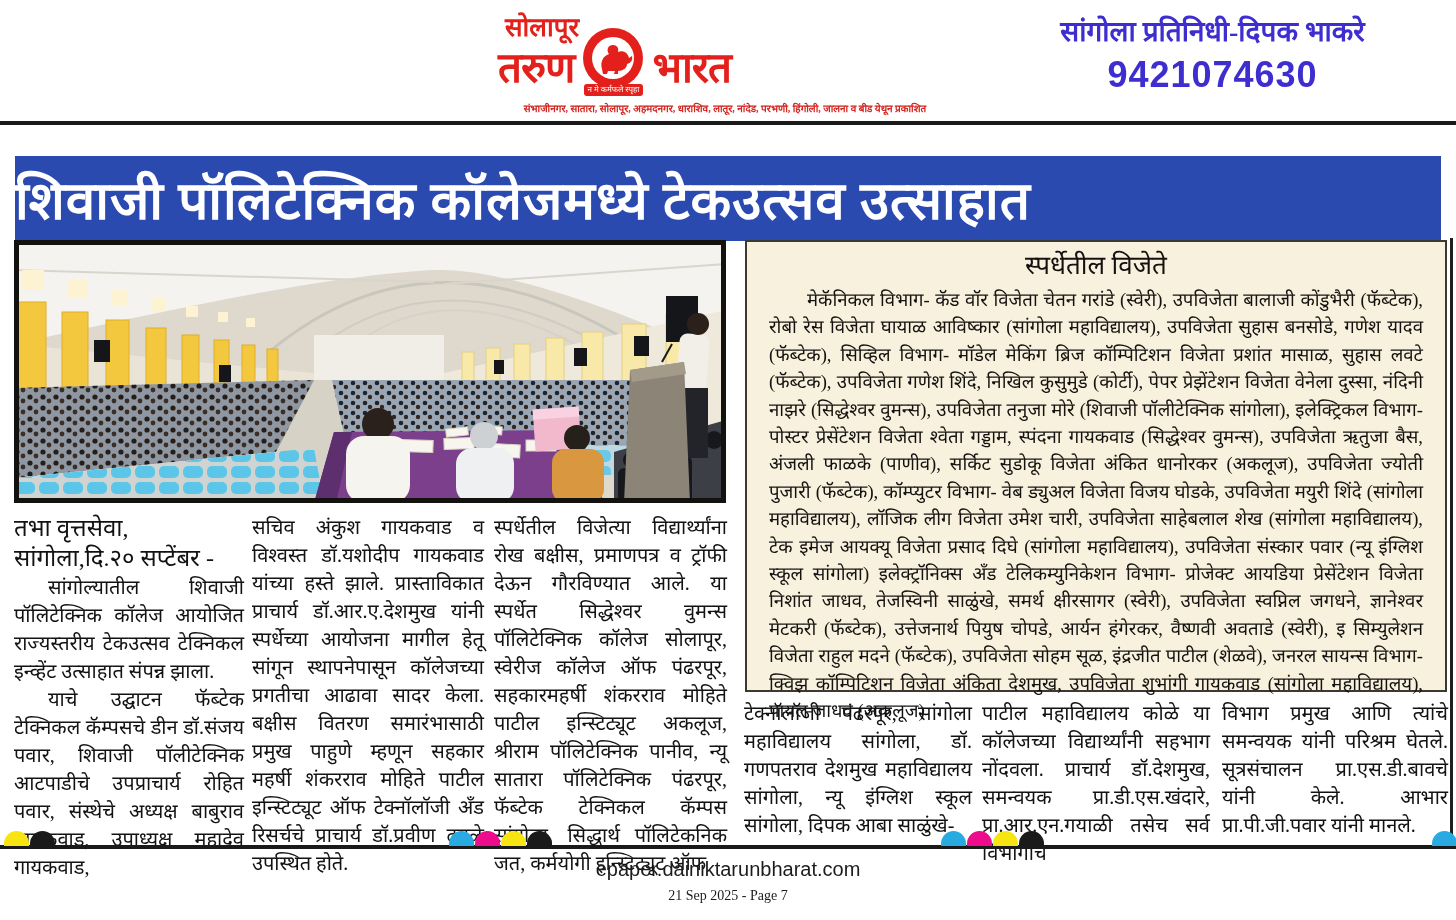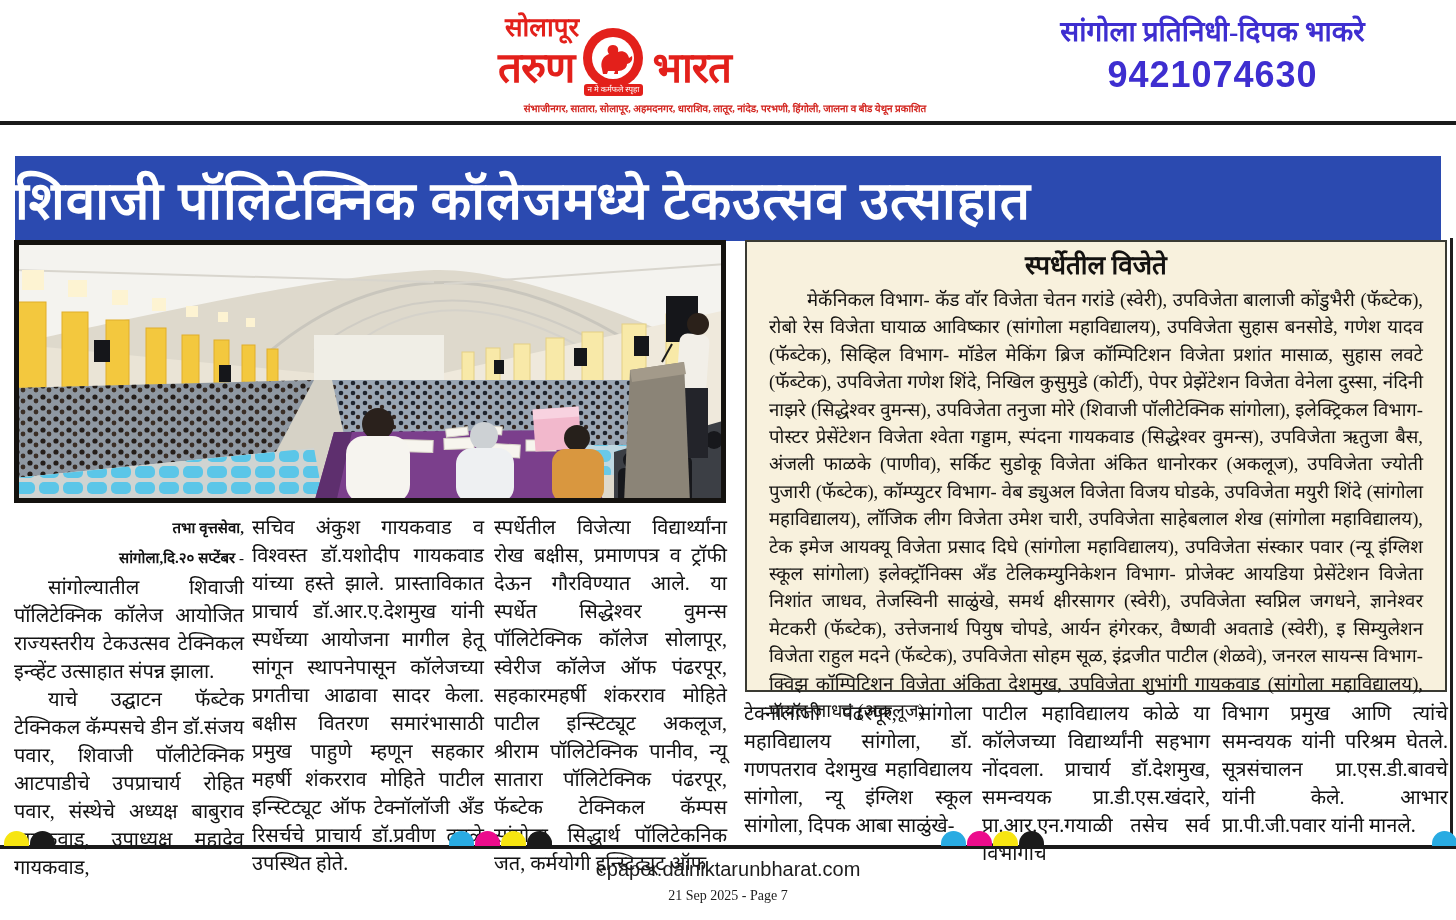--- a/index.html
+++ b/index.html
@@ -35,34 +35,34 @@
   #headline-band { left:15px; top:140px; width:1426px; height:85px; background:#2b4ab0;
                    display:flex; align-items:center; justify-content:flex-start;margin-top:16px; }
   #headline-text { color:#ffffff; font-size:53px; font-weight:800; letter-spacing:1px; white-space:nowrap; }
 
   
   #photo { left:14px; top:240px; width:712px; height:263px; }
 
   
   #winners-box { left:745px; top:240px; width:702px; height:452px; background:#f8f1dd;
                  border:2px solid #3a3a33; padding:4px 22px 0 22px; }
-  #winners-title { text-align:center; font-size:26px; font-weight:bold; color:#141210; line-height:40px; }
+  #winners-title { text-align:center; font-size:26px; font-weight:normal; color:#141210; line-height:40px; }
   #winners-body { font-size:18.6px; line-height:27.4px; text-align:justify; text-indent:38px;
                   color:#141210; }
 
   
   .col { font-size:20px; line-height:28px; text-align:justify; color:#121212; }
   .col p { text-indent:34px; }
   #col1 { left:14px;  top:513px; width:230px; }
   #col2 { left:252px; top:513px; width:232px; }
   #col3 { left:494px; top:513px; width:233px; }
   #col4 { left:744px; top:699px; width:228px; }
   #col5 { left:982px; top:699px; width:228px; }
   #col6 { left:1222px;top:699px; width:226px; }
-  .byline-line { font-weight:bold; font-size:15px; line-height:30px; text-align:right; }
+  .byline-line { font-weight:normal; font-size:24px; line-height:30px; text-align:left; }
 
   #right-rule { left:1450px; top:238px; width:3px; height:600px; background:#1f1f1f; }
 
   
   #bottom-rule { left:0; top:845px; width:1456px; height:4px; background:#1a1a1a; }
   .reg-dot { position:absolute; top:831px; width:25px; height:15px; border-radius:13px 13px 0 0; }
   .reg-c { background:#29abe2; } .reg-m { background:#ec0c8c; }
   .reg-y { background:#f7e511; } .reg-k { background:#1a1a1a; }
 
   

